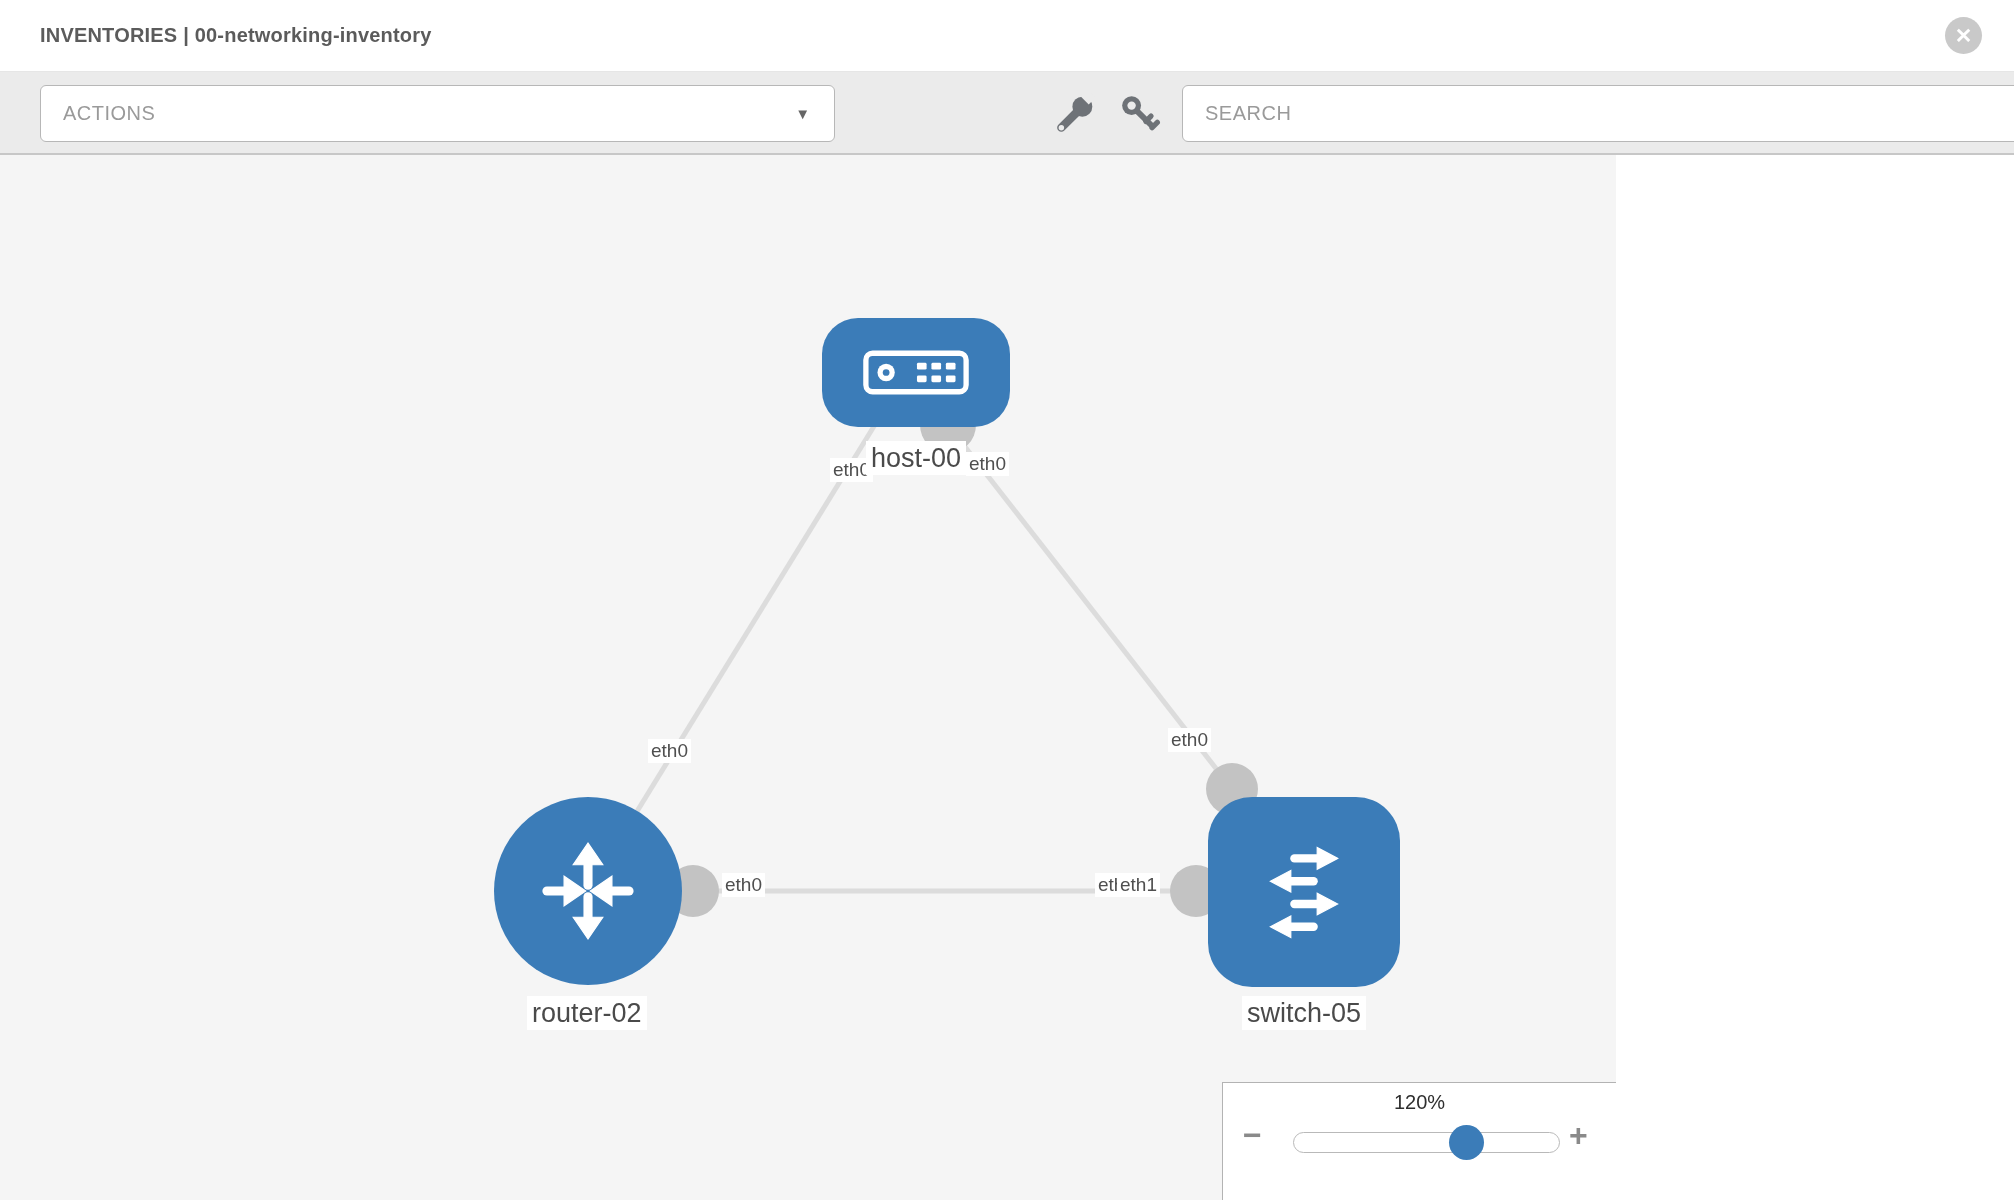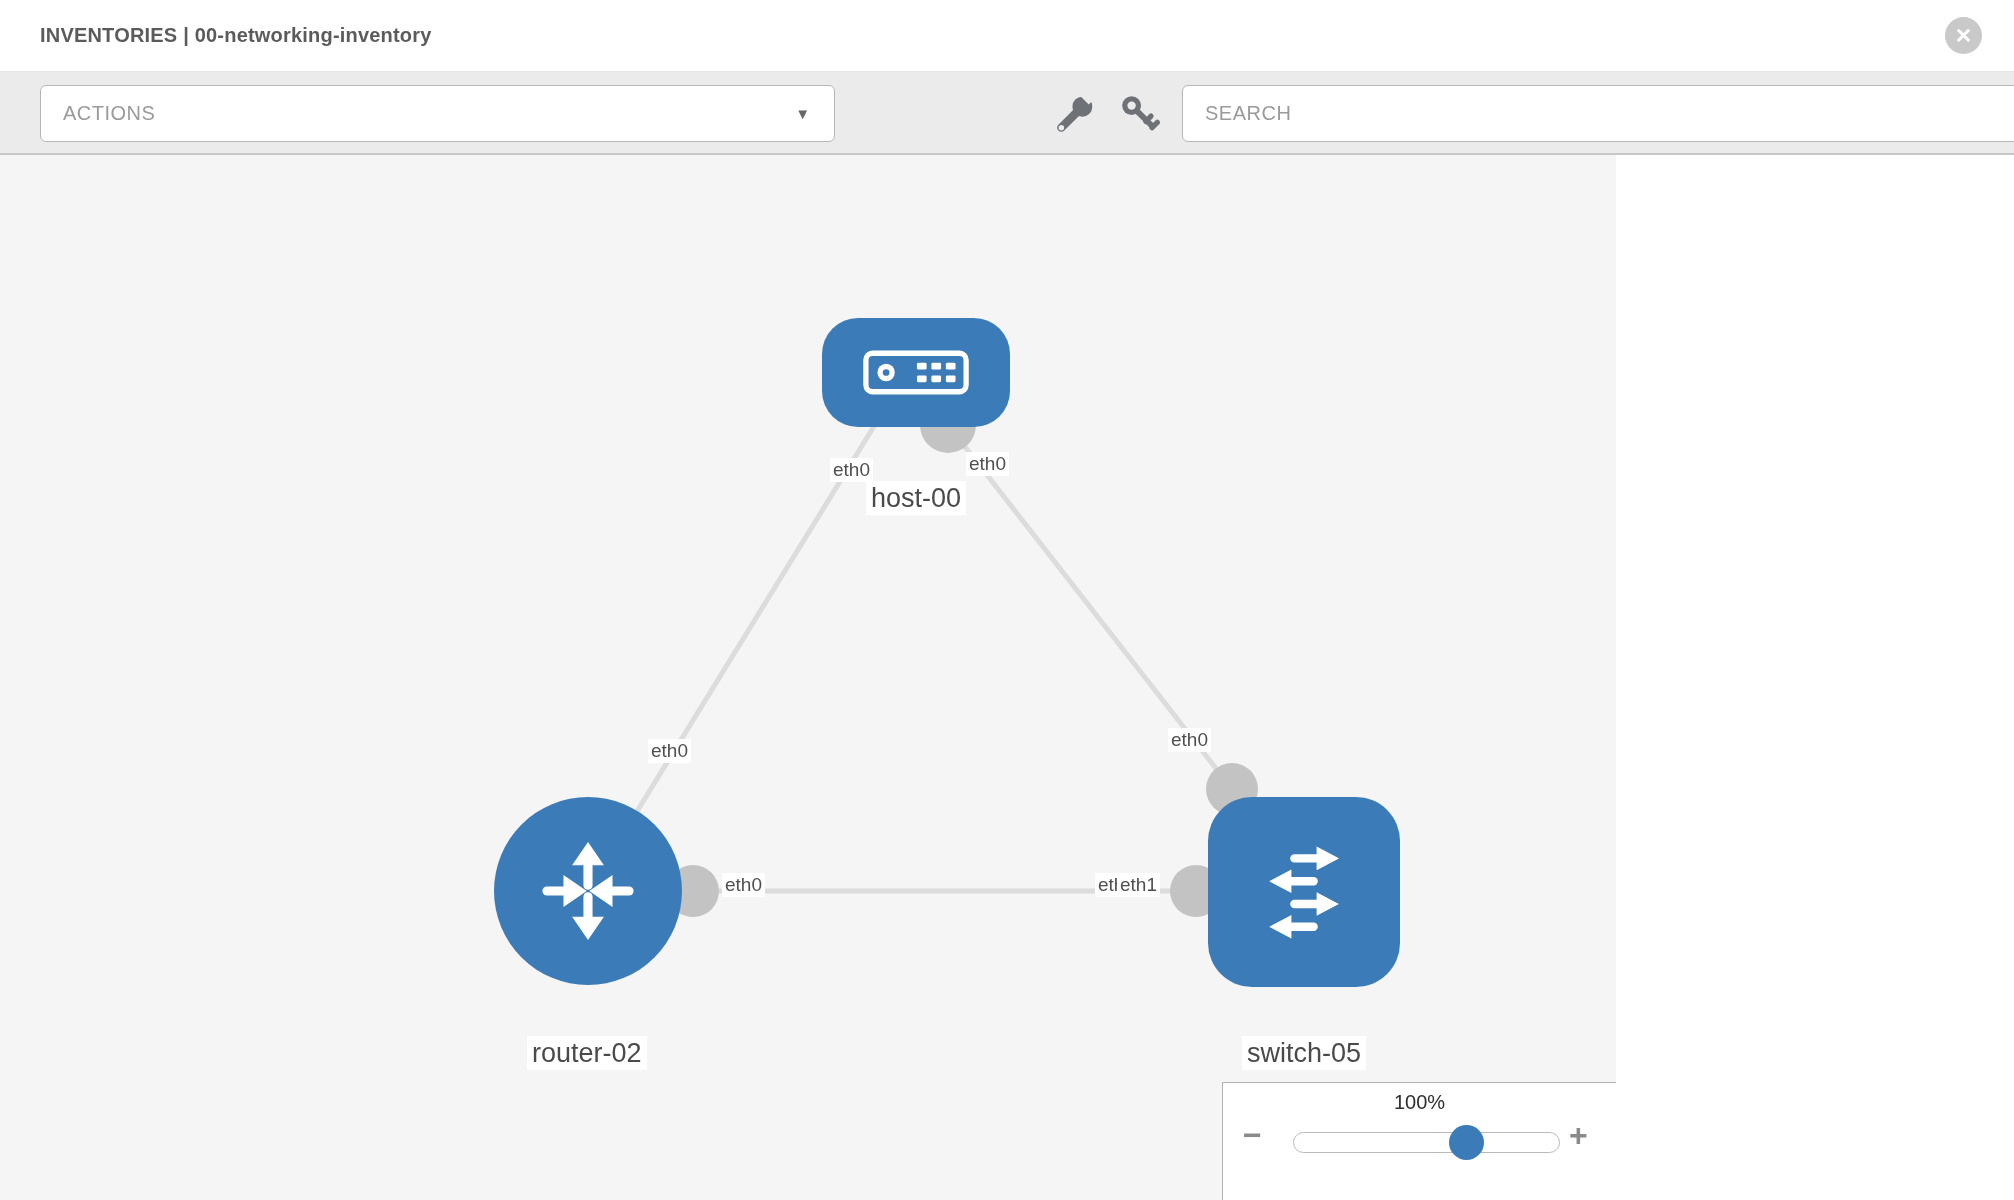--- a/index.html
+++ b/index.html
@@ -44,21 +44,21 @@
   }
   .links-svg{position:absolute;left:0;top:0;}
   .node{
     position:absolute;background:#3b7cb8;display:flex;align-items:center;justify-content:center;cursor:pointer;
   }
   .node-host{left:822px;top:163px;width:188px;height:109px;border-radius:36px;}
   .node-router{left:494px;top:642px;width:188px;height:188px;border-radius:50%;}
   .node-switch{left:1208px;top:642px;width:192px;height:190px;border-radius:44px;}
   .node-label{
     position:absolute;background:#fff;color:#4a4a4a;font-size:27px;line-height:1.2;
-    padding:1px 5px;white-space:nowrap;margin-top:40px;
+    padding:1px 5px;white-space:nowrap;
   }
   .iface-label{
     position:absolute;background:#fff;color:#4f4f4f;font-size:19px;line-height:1.15;
     padding:1px 3px;white-space:nowrap;
   }
   
   .zoom-panel{
     position:absolute;right:0;bottom:0;width:394px;height:118px;background:#fff;
     border-top:1px solid #b3b3b3;border-left:1px solid #b3b3b3;box-sizing:border-box;
   }
@@ -183,20 +183,20 @@
   <div class="iface-label" style="left:1168px;top:573px;">eth0</div>
   <div class="iface-label" style="left:722px;top:718px;">eth0</div>
   <div class="iface-label" style="left:1095px;top:718px;z-index:1;">eth0</div>
   <div class="iface-label" style="left:1117px;top:718px;z-index:2;">eth1</div>
 
   <div class="node-label" style="left:866px;top:286px;z-index:3;">host-00</div>
   <div class="node-label" style="left:527px;top:841px;">router-02</div>
   <div class="node-label" style="left:1242px;top:841px;">switch-05</div>
 
   <div class="zoom-panel">
-    <div class="zoom-level">100%</div>
+    <div class="zoom-level">120%</div>
     <button class="zoom-minus">−</button>
     <div class="zoom-track"></div>
     <div class="zoom-thumb"></div>
     <button class="zoom-plus">+</button>
   </div>
 
 </div>
 
 </body></html>

